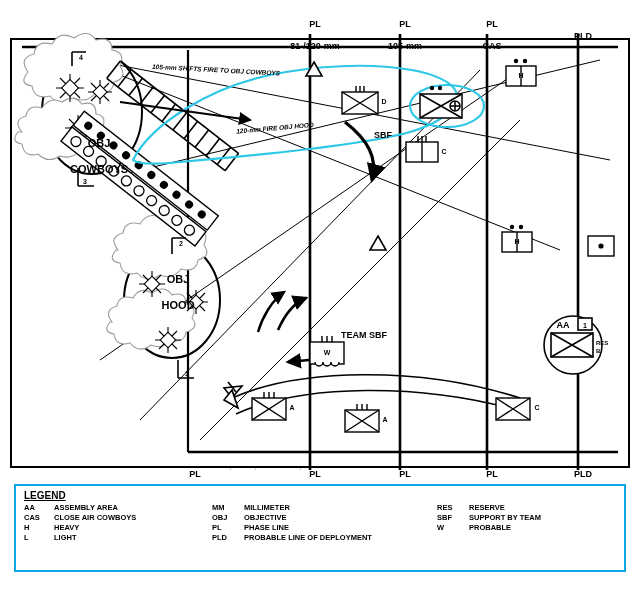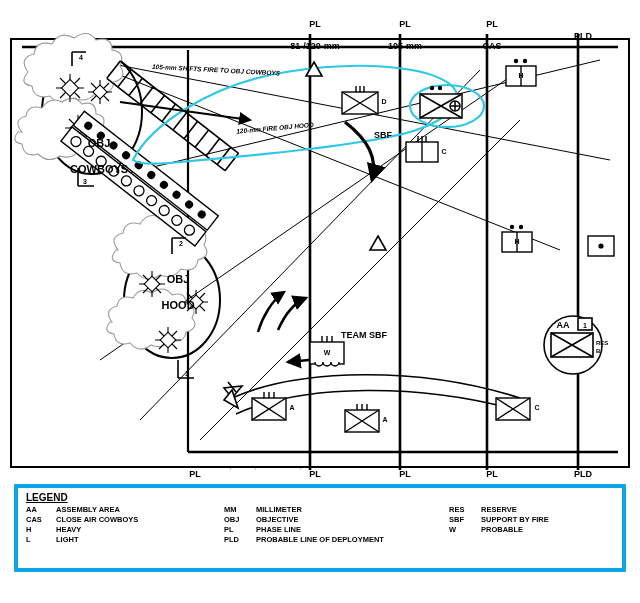--- a/index.html
+++ b/index.html
@@ -56,21 +56,21 @@
     font-weight: bold;
     font-size: 6.5px;
   }
   
   #legend {
     position: absolute;
     left: 14px;
     top: 484px;
     width: 612px;
     height: 88px;
-    border: 4px solid #0ea5e9;
+    border: 2px solid #0ea5e9;
     box-sizing: border-box;
     background: #fff;
     padding: 4px 8px;
   }
   #legend .title {
     font-size: 10px;
     font-weight: bold;
     text-decoration: underline;
     margin-bottom: 2px;
   }
@@ -82,21 +82,21 @@
   #legend td {
     padding: 0 2px 1px 0;
     vertical-align: top;
     white-space: nowrap;
   }
   #legend td.abbr {
     width: 28px;
   }
   #legend td.term {
     width: 150px;
-    padding-right: 18px;
+    padding-right: 8px;
   }
   #legend td.abbr2 {
     width: 30px;
   }
   #legend td.term2 {
     width: 165px;
     padding-right: 28px;
   }
   #legend td.abbr3 {
     width: 30px;
@@ -431,21 +431,21 @@
         <td class="term2">MILLIMETER</td>
         <td class="abbr3">RES</td>
         <td class="term3">RESERVE</td>
       </tr>
       <tr>
         <td class="abbr">CAS</td>
         <td class="term">CLOSE AIR COWBOYS</td>
         <td class="abbr2">OBJ</td>
         <td class="term2">OBJECTIVE</td>
         <td class="abbr3">SBF</td>
-        <td class="term3">SUPPORT BY FIRE</td>
+        <td class="term3">SUPPORT BY TEAM</td>
       </tr>
       <tr>
         <td class="abbr">H</td>
         <td class="term">HEAVY</td>
         <td class="abbr2">PL</td>
         <td class="term2">PHASE LINE</td>
         <td class="abbr3">W</td>
         <td class="term3">PROBABLE</td>
       </tr>
       <tr>

